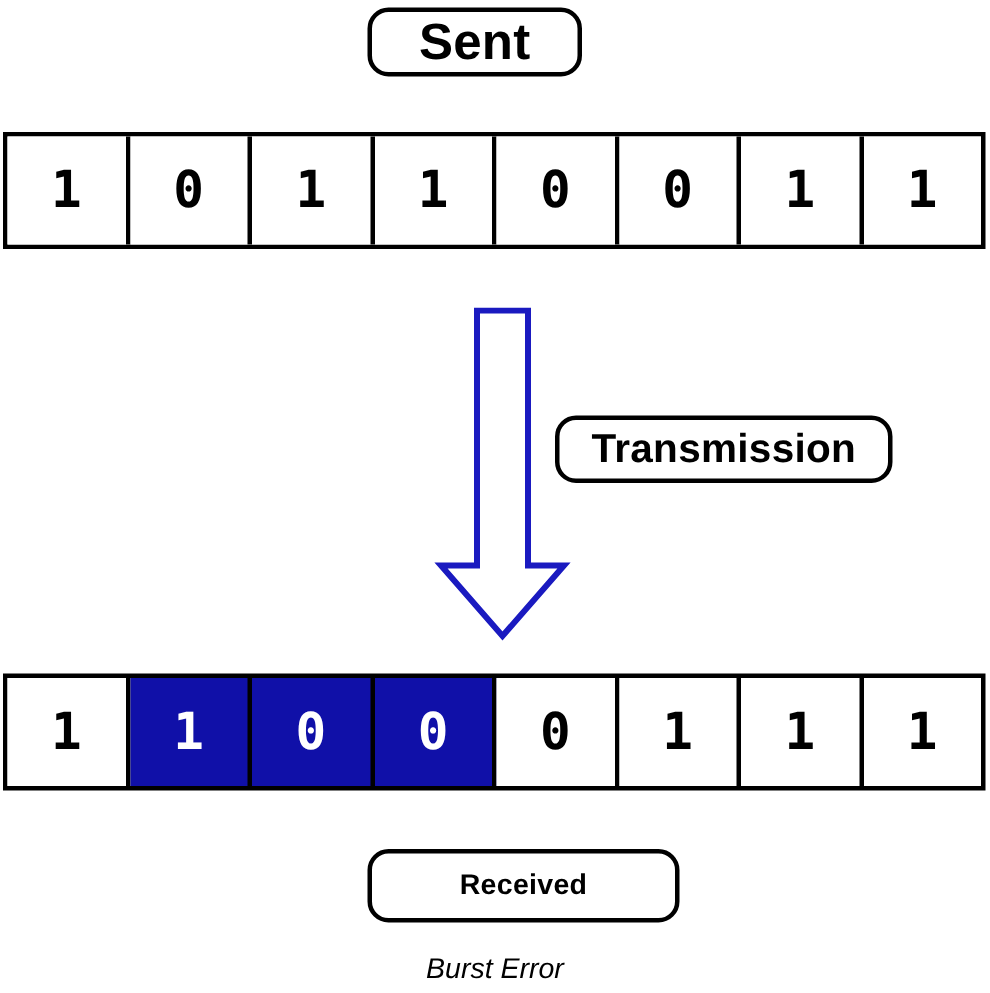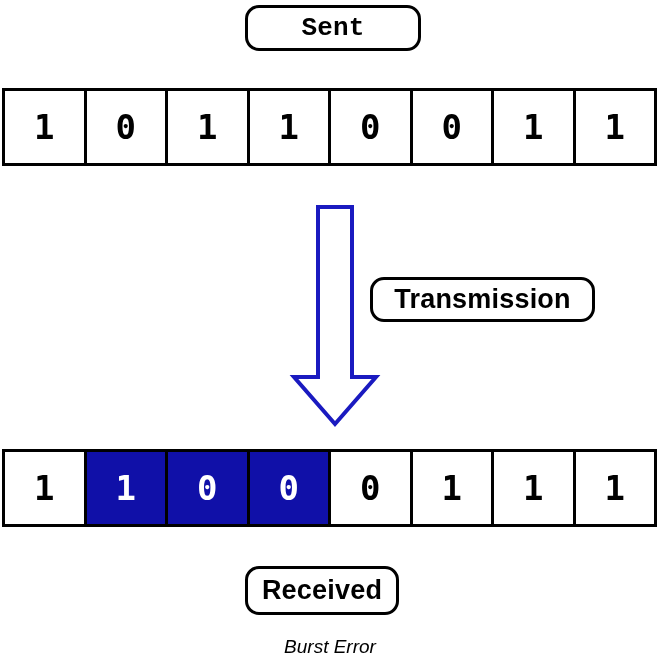--- a/index.html
+++ b/index.html
@@ -28,40 +28,39 @@
     align-items: center;
     justify-content: center;
     font-weight: bold;
     color: #000000;
     letter-spacing: 0.2px;
   }
 
   #sent-label {
     left: 245px;
     top: 5px;
-    width: 176px;
+    width: 143px;
     height: 46px;
-    font-size: 26px;
-    font-family: Liberation Mono, monospace;
+    font-size: 34px;
   }
 
   #transmission-label {
     left: 370px;
     top: 277px;
     width: 225px;
     height: 45px;
     font-size: 27px;
   }
 
   #received-label {
     left: 245px;
     top: 566px;
-    width: 154px;
+    width: 208px;
     height: 49px;
-    font-size: 27px;
+    font-size: 19px;
   }
 
   
   .bit-row {
     position: absolute;
     left: 2px;
     width: 655px;
     height: 78px;
     box-sizing: border-box;
     display: flex;

